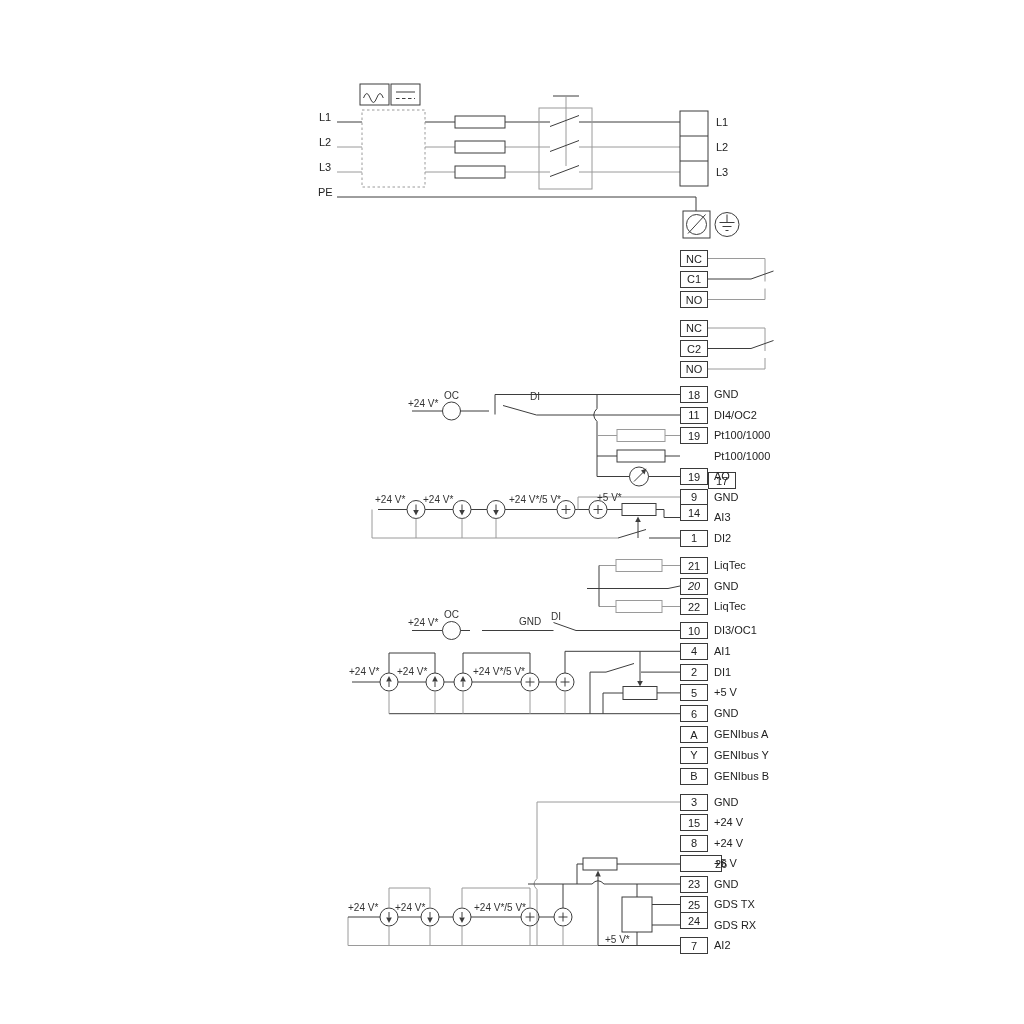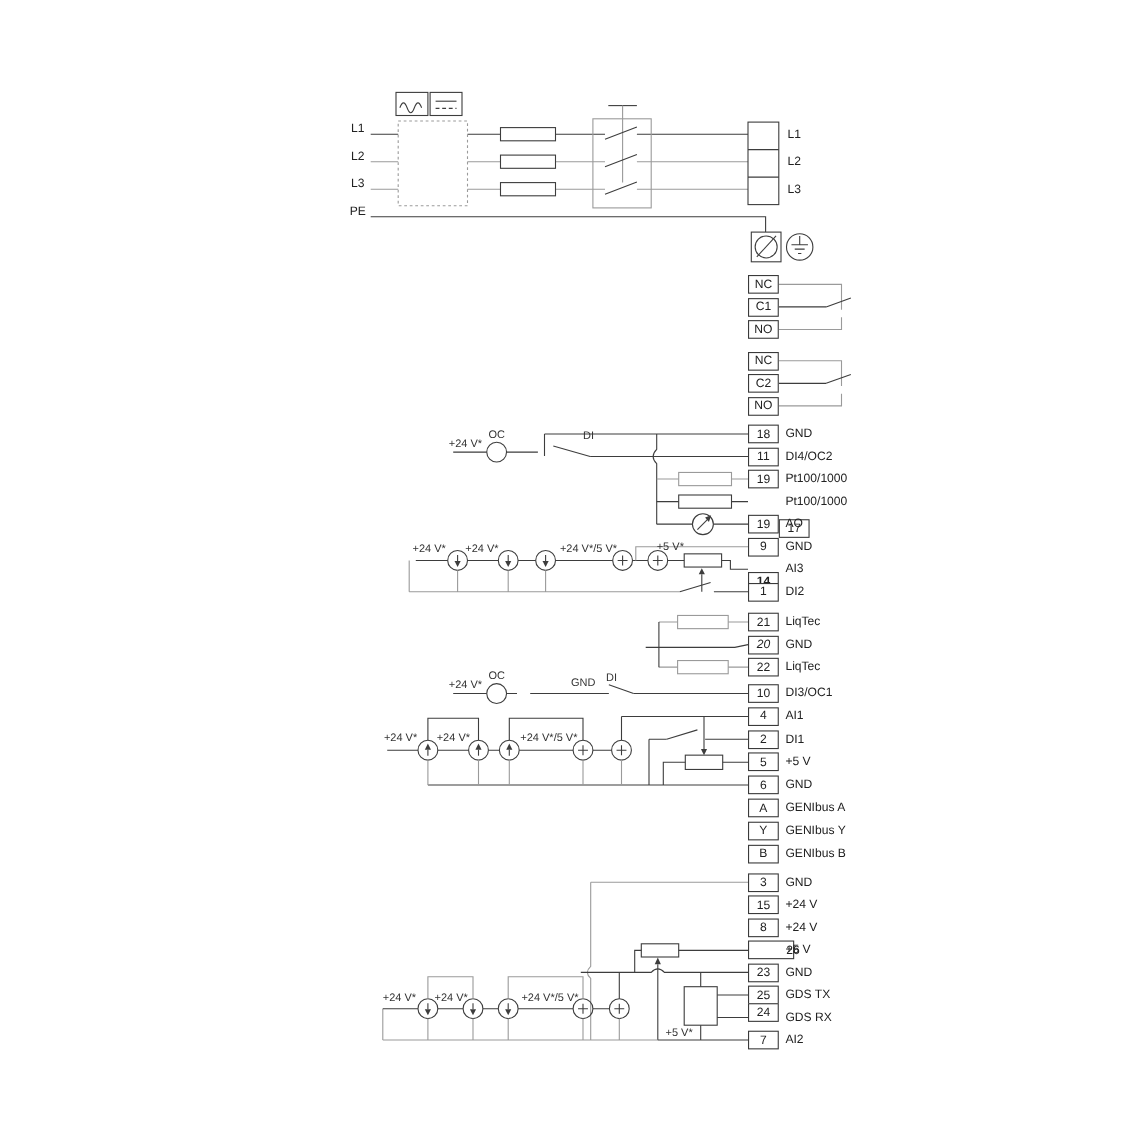--- a/index.html
+++ b/index.html
@@ -295,21 +295,21 @@
       <div class="cell" style="left: 680px; top: 406.5px;">11</div>
       <div class="tlabel" style="left: 714px; top: 406.5px;">DI4/OC2</div>
       <div class="cell" style="left: 680px; top: 427px;">19</div>
       <div class="tlabel" style="left: 714px; top: 427px;">Pt100/1000</div>
       <div class="cell" style="left: 680px; top: 472px; margin-left: 28px;">17</div>
       <div class="tlabel" style="left: 714px; top: 447.5px;">Pt100/1000</div>
       <div class="cell" style="left: 680px; top: 468px;">19</div>
       <div class="tlabel" style="left: 714px; top: 468px;">AO</div>
       <div class="cell" style="left: 680px; top: 488.5px;">9</div>
       <div class="tlabel" style="left: 714px; top: 488.5px;">GND</div>
-      <div class="cell" style="left: 680px; top: 520px; font-weight: bold;">14</div>
+      <div class="cell" style="left: 680px; top: 504px;">14</div>
       <div class="tlabel" style="left: 714px; top: 509px;">AI3</div>
       <div class="cell" style="left: 680px; top: 529.5px;">1</div>
       <div class="tlabel" style="left: 714px; top: 529.5px;">DI2</div>
     </div>
 <div class="strip">
       <div class="cell" style="left: 680px; top: 557px;">21</div>
       <div class="tlabel" style="left: 714px; top: 557px;">LiqTec</div>
       <div class="cell" style="left: 680px; top: 577.5px; font-style: italic;">20</div>
       <div class="tlabel" style="left: 714px; top: 577.5px;">GND</div>
       <div class="cell" style="left: 680px; top: 598px;">22</div>

